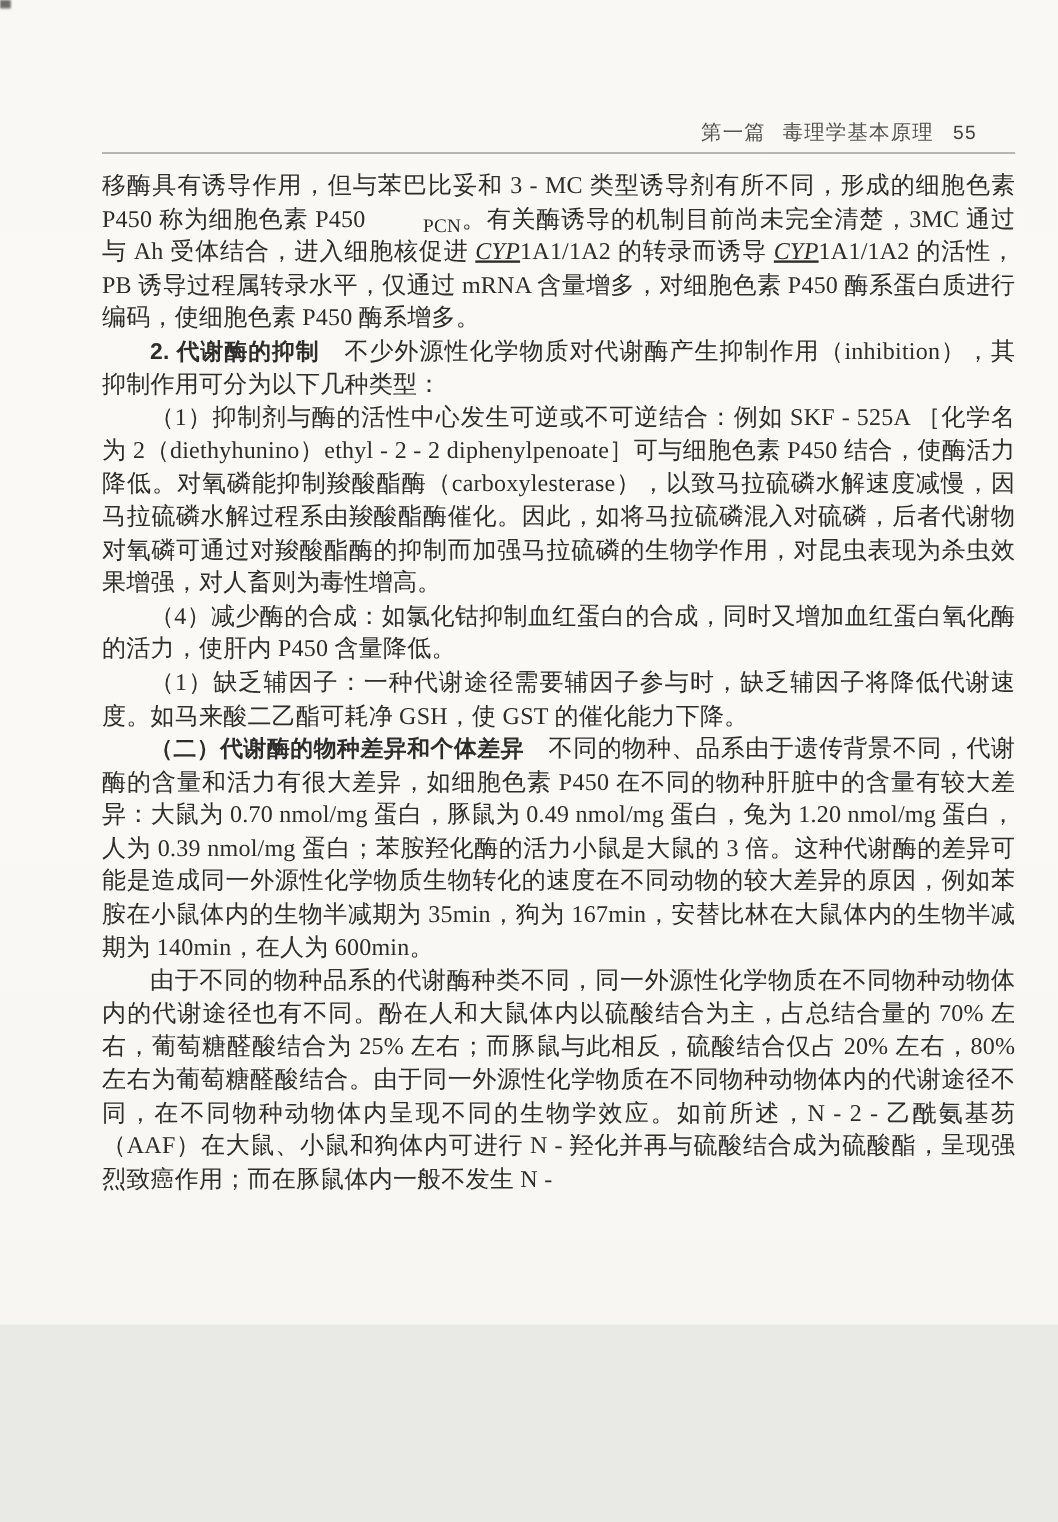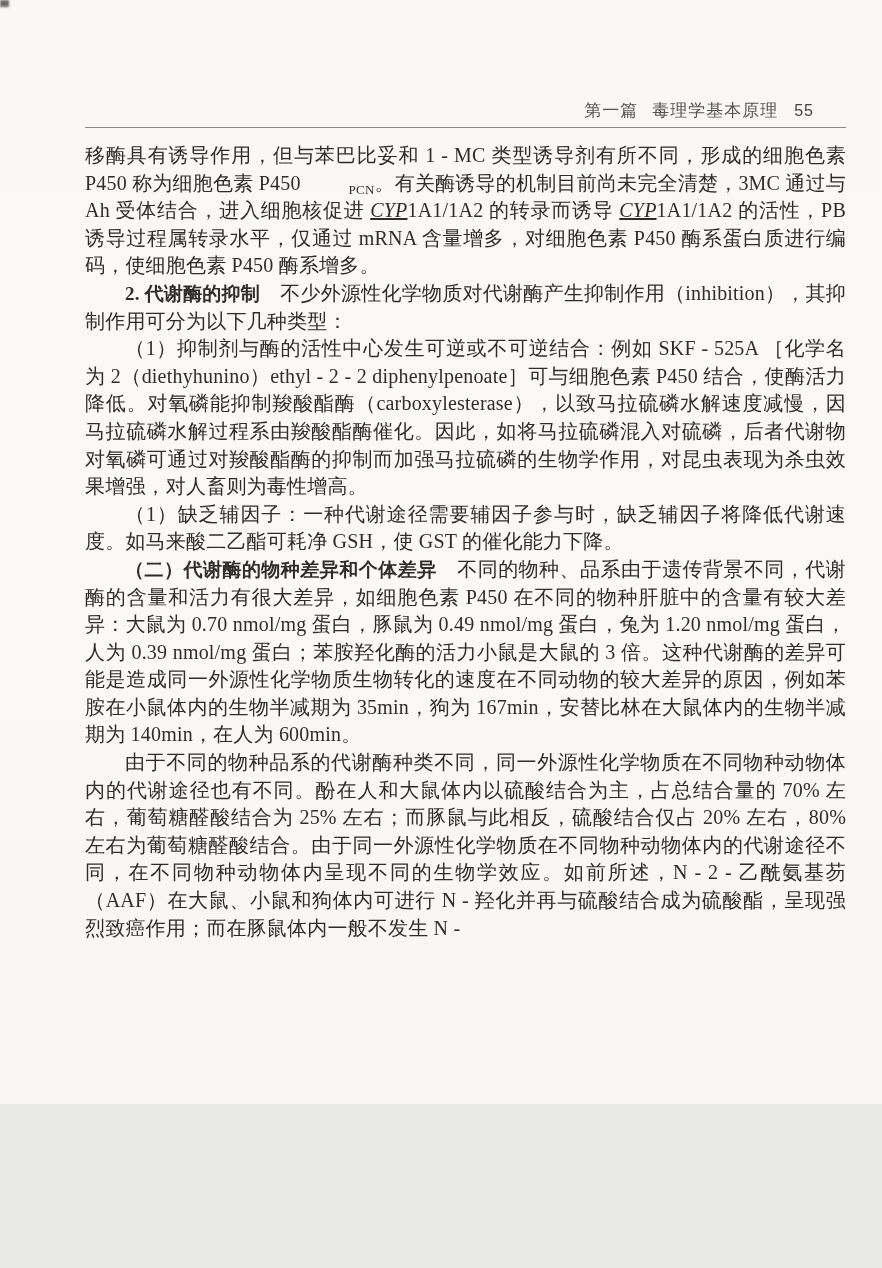--- a/index.html
+++ b/index.html
@@ -59,23 +59,23 @@
   }
   .para {
     margin: 0;
     font-size: 20px;
     line-height: 27.6px;
     text-align: justify;
     text-justify: inter-character;
     letter-spacing: 0.2px;
   }
   .para.indent { text-indent: 2em; }
-  .para b { font-family: Liberation Serif, serif; font-size: 19px; font-weight: 700; }
+  .para b { font-family: Liberation Sans, sans-serif; font-size: 19px; font-weight: 700; }
   .para i { font-style: italic; text-decoration: underline; }
-  .para sub { font-size: 13px; vertical-align: -4px; line-height: 0; margin-left: 48px; }
+  .para sub { font-size: 16px; vertical-align: -4px; line-height: 0; margin-left: 48px; }
   .smudge {
     position: absolute;
     left: 812px;
     top: 1228px;
     width: 15px;
     height: 13px;
     background: radial-gradient(ellipse at 45% 50%, #8f8d88 0%, #b5b3ae 45%, rgba(246,245,242,0) 75%);
     border-radius: 50%;
     opacity: .85;
   }
@@ -87,23 +87,24 @@
 
   <div class="corner-mark"></div>
 
   <div class="running-head">
     <span class="sect">第一篇</span><span class="title">毒理学基本原理</span><span class="pageno">55</span>
   </div>
 
   <hr class="head-rule">
 
   <main class="body-block">
-      <p class="para"><span>移酶具有诱导作用，但与苯巴比妥和 1 - MC 类型诱导剂有所不同，形成的细胞色素 P450 称为细胞色素 P450</span><sub>PCN</sub><span>。有关酶诱导的机制目前尚未完全清楚，3MC 通过与 Ah 受体结合，进入细胞核促进 </span><i>CYP</i><span>1A1/1A2 的转录而诱导 </span><i>CYP</i><span>1A1/1A2 的活性，PB 诱导过程属转录水平，仅通过 mRNA 含量增多，对细胞色素 P450 酶系蛋白质进行编码，使细胞色素 P450 酶系增多。</span></p>
+      <p class="para"><span>移酶具有诱导作用，但与苯巴比妥和 3 - MC 类型诱导剂有所不同，形成的细胞色素 P450 称为细胞色素 P450</span><sub>PCN</sub><span>。有关酶诱导的机制目前尚未完全清楚，3MC 通过与 Ah 受体结合，进入细胞核促进 </span><i>CYP</i><span>1A1/1A2 的转录而诱导 </span><i>CYP</i><span>1A1/1A2 的活性，PB 诱导过程属转录水平，仅通过 mRNA 含量增多，对细胞色素 P450 酶系蛋白质进行编码，使细胞色素 P450 酶系增多。</span></p>
       <p class="para indent"><b>2. 代谢酶的抑制</b><span>　不少外源性化学物质对代谢酶产生抑制作用（inhibition），其抑制作用可分为以下几种类型：</span></p>
       <p class="para indent"><span>（1）抑制剂与酶的活性中心发生可逆或不可逆结合：例如 SKF - 525A ［化学名为 2（diethyhunino）ethyl - 2 - 2 diphenylpenoate］可与细胞色素 P450 结合，使酶活力降低。对氧磷能抑制羧酸酯酶（carboxylesterase），以致马拉硫磷水解速度减慢，因马拉硫磷水解过程系由羧酸酯酶催化。因此，如将马拉硫磷混入对硫磷，后者代谢物对氧磷可通过对羧酸酯酶的抑制而加强马拉硫磷的生物学作用，对昆虫表现为杀虫效果增强，对人畜则为毒性增高。</span></p>
+      <p class="para indent"><span>（4）减少酶的合成：如氯化钴抑制血红蛋白的合成，同时又增加血红蛋白氧化酶的活力，使肝内 P450 含量降低。</span></p>
       <p class="para indent"><span>（1）缺乏辅因子：一种代谢途径需要辅因子参与时，缺乏辅因子将降低代谢速度。如马来酸二乙酯可耗净 GSH，使 GST 的催化能力下降。</span></p>
       <p class="para indent"><b>（二）代谢酶的物种差异和个体差异</b><span>　不同的物种、品系由于遗传背景不同，代谢酶的含量和活力有很大差异，如细胞色素 P450 在不同的物种肝脏中的含量有较大差异：大鼠为 0.70 nmol/mg 蛋白，豚鼠为 0.49 nmol/mg 蛋白，兔为 1.20 nmol/mg 蛋白，人为 0.39 nmol/mg 蛋白；苯胺羟化酶的活力小鼠是大鼠的 3 倍。这种代谢酶的差异可能是造成同一外源性化学物质生物转化的速度在不同动物的较大差异的原因，例如苯胺在小鼠体内的生物半减期为 35min，狗为 167min，安替比林在大鼠体内的生物半减期为 140min，在人为 600min。</span></p>
       <p class="para indent"><span>由于不同的物种品系的代谢酶种类不同，同一外源性化学物质在不同物种动物体内的代谢途径也有不同。酚在人和大鼠体内以硫酸结合为主，占总结合量的 70% 左右，葡萄糖醛酸结合为 25% 左右；而豚鼠与此相反，硫酸结合仅占 20% 左右，80% 左右为葡萄糖醛酸结合。由于同一外源性化学物质在不同物种动物体内的代谢途径不同，在不同物种动物体内呈现不同的生物学效应。如前所述，N - 2 - 乙酰氨基芴（AAF）在大鼠、小鼠和狗体内可进行 N - 羟化并再与硫酸结合成为硫酸酯，呈现强烈致癌作用；而在豚鼠体内一般不发生 N -</span></p>
     </main>
 
   <div class="smudge"></div>
 
 </div>
 
 </body></html>

